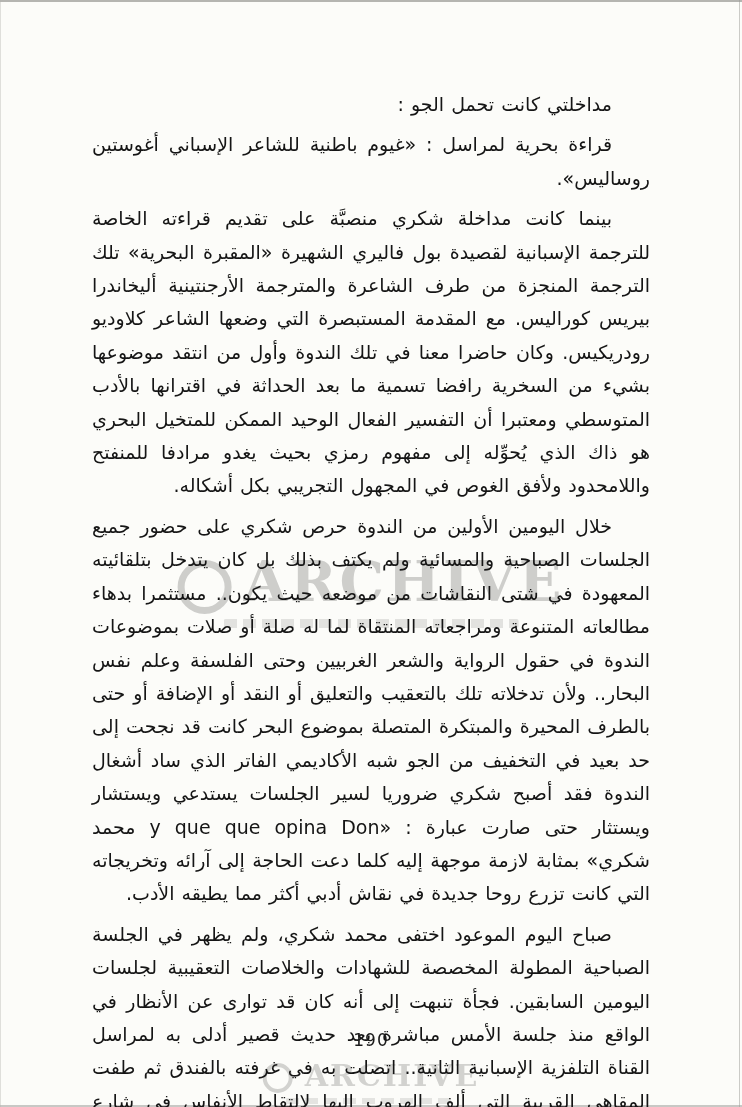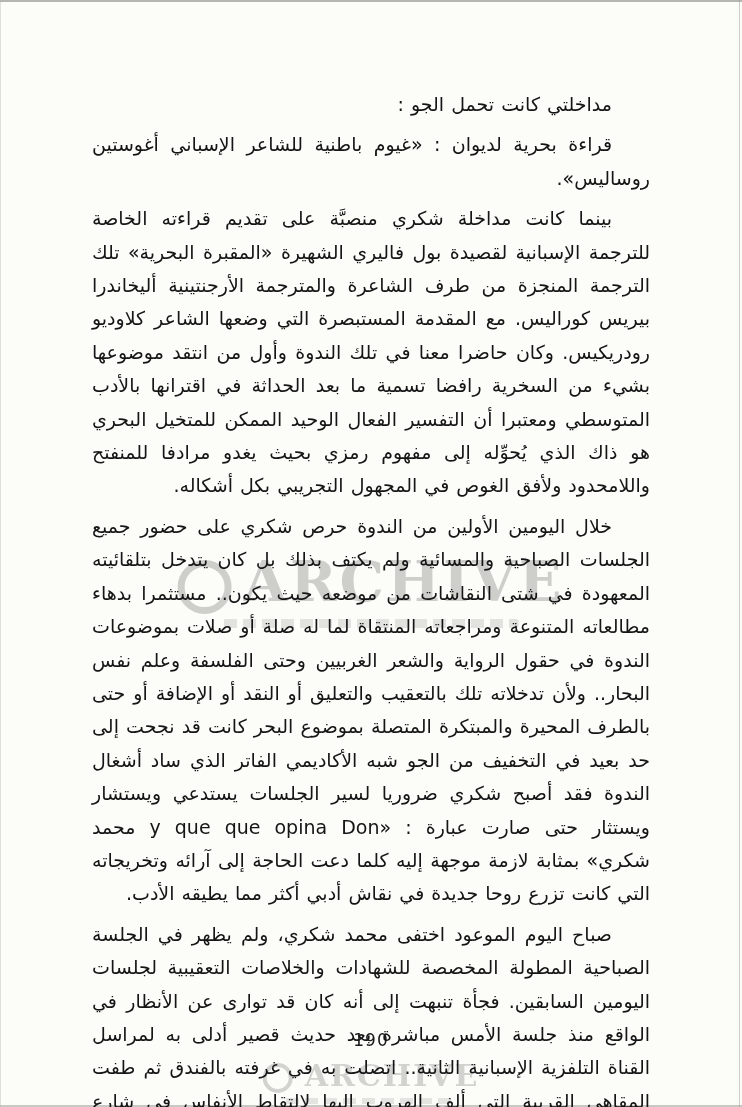--- a/index.html
+++ b/index.html
@@ -114,21 +114,21 @@
   <div class="wm wm-bottom">
     <div class="wm-row">
       <span class="wm-logo"></span>
       <span class="wm-text">ARCHIVE</span>
     </div>
     <div class="wm-sub"></div>
   </div>
 
   <div class="text-block">
     <p>مداخلتي كانت تحمل الجو :</p>
-    <p>قراءة بحرية لديوان : «غيوم باطنية للشاعر الإسباني أغوستين روساليس».</p>
+    <p>قراءة بحرية لمراسل : «غيوم باطنية للشاعر الإسباني أغوستين روساليس».</p>
     <p>بينما كانت مداخلة شكري منصبَّة على تقديم قراءته الخاصة للترجمة الإسبانية لقصيدة بول فاليري الشهيرة «المقبرة البحرية» تلك الترجمة المنجزة من طرف الشاعرة والمترجمة الأرجنتينية أليخاندرا بيريس كوراليس. مع المقدمة المستبصرة التي وضعها الشاعر كلاوديو رودريكيس. وكان حاضرا معنا في تلك الندوة وأول من انتقد موضوعها بشيء من السخرية رافضا تسمية ما بعد الحداثة في اقترانها بالأدب المتوسطي ومعتبرا أن التفسير الفعال الوحيد الممكن للمتخيل البحري هو ذاك الذي يُحوِّله إلى مفهوم رمزي بحيث يغدو مرادفا للمنفتح واللامحدود ولأفق الغوص في المجهول التجريبي بكل أشكاله.</p>
     <p>خلال اليومين الأولين من الندوة حرص شكري على حضور جميع الجلسات الصباحية والمسائية ولم يكتف بذلك بل كان يتدخل بتلقائيته المعهودة في شتى النقاشات من موضعه حيث يكون.. مستثمرا بدهاء مطالعاته المتنوعة ومراجعاته المنتقاة لما له صلة أو صلات بموضوعات الندوة في حقول الرواية والشعر الغربيين وحتى الفلسفة وعلم نفس البحار.. ولأن تدخلاته تلك بالتعقيب والتعليق أو النقد أو الإضافة أو حتى بالطرف المحيرة والمبتكرة المتصلة بموضوع البحر كانت قد نجحت إلى حد بعيد في التخفيف من الجو شبه الأكاديمي الفاتر الذي ساد أشغال الندوة فقد أصبح شكري ضروريا لسير الجلسات يستدعي ويستشار ويستثار حتى صارت عبارة : «y que que opina Don محمد شكري» بمثابة لازمة موجهة إليه كلما دعت الحاجة إلى آرائه وتخريجاته التي كانت تزرع روحا جديدة في نقاش أدبي أكثر مما يطيقه الأدب.</p>
     <p>صباح اليوم الموعود اختفى محمد شكري، ولم يظهر في الجلسة الصباحية المطولة المخصصة للشهادات والخلاصات التعقيبية لجلسات اليومين السابقين. فجأة تنبهت إلى أنه كان قد توارى عن الأنظار في الواقع منذ جلسة الأمس مباشرة بعد حديث قصير أدلى به لمراسل القناة التلفزية الإسبانية الثانية.. اتصلت به في غرفته بالفندق ثم طفت المقاهي القريبة التي ألف الهروب إليها لالتقاط الأنفاس في شارع فيلاسكيز ثم في شارع Cruz Alada المتفرع عنه. مع مرور الوقت</p>
   </div>
 
   <div class="page-number">190</div>
 
 </div>
 
 </body></html>

